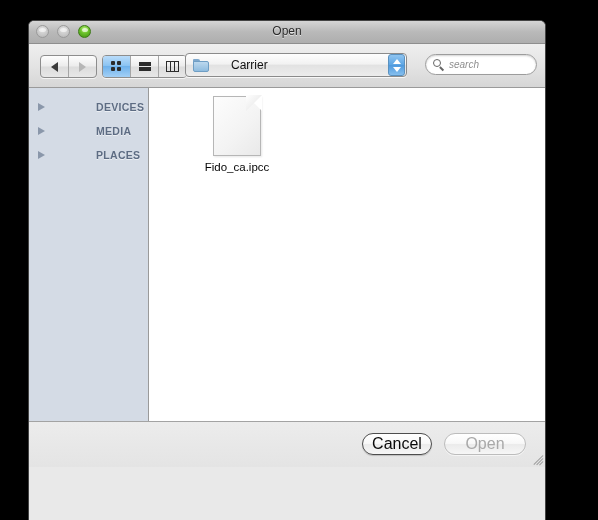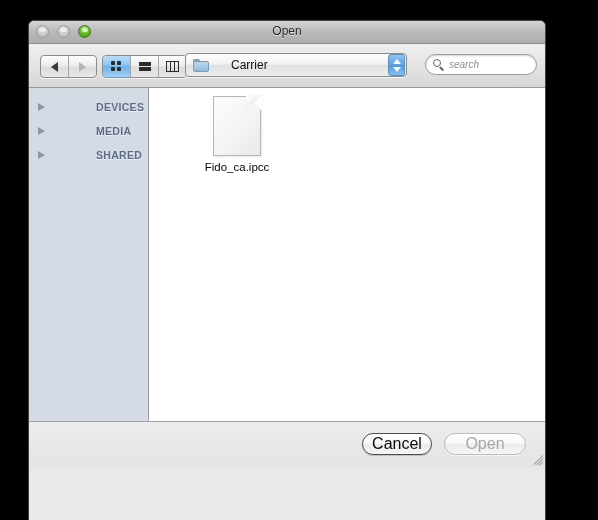--- a/index.html
+++ b/index.html
@@ -496,21 +496,21 @@
         <div class="side-item">
           <span class="disclosure"></span>
           <span class="side-label">DEVICES</span>
         </div>
         <div class="side-item">
           <span class="disclosure"></span>
           <span class="side-label">MEDIA</span>
         </div>
         <div class="side-item">
           <span class="disclosure"></span>
-          <span class="side-label">SHARED</span>
+          <span class="side-label">PLACES</span>
         </div>
       </div>
 
       <div class="filearea">
         <div class="file-item">
           <span class="doc-icon">
             <span class="sheet"></span>
             <span class="corner-cut"></span>
             <span class="corner-tri"></span>
           </span>

